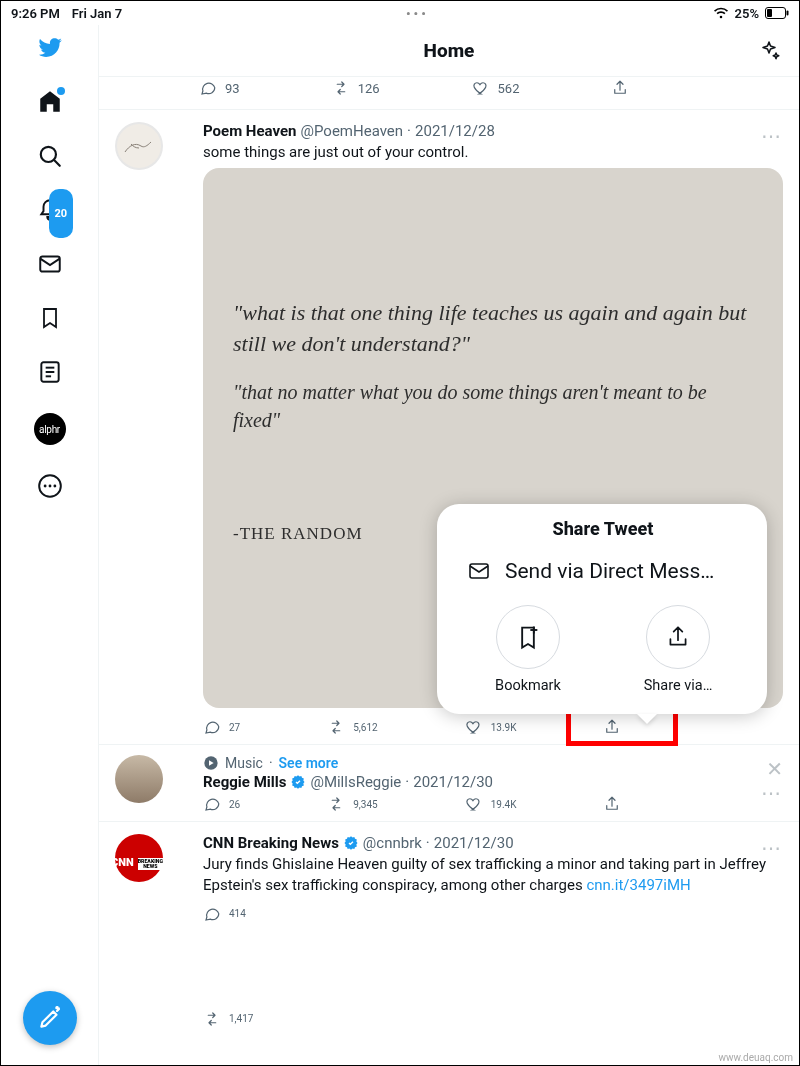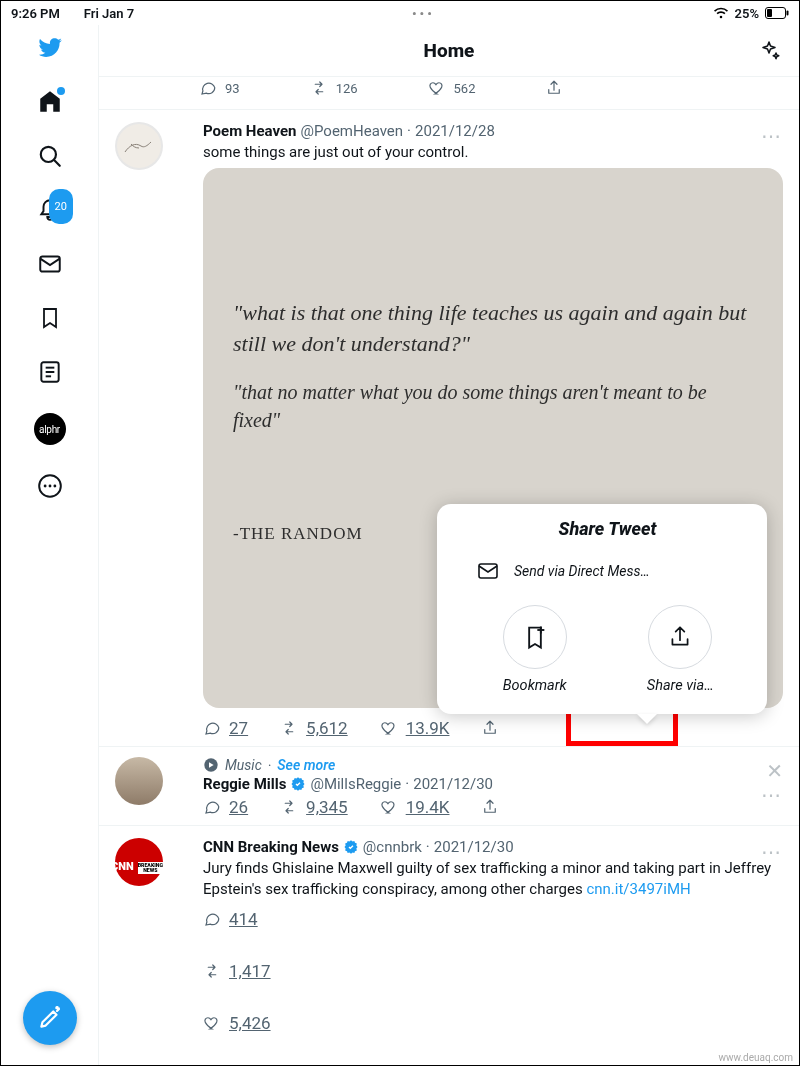--- a/index.html
+++ b/index.html
@@ -15,21 +15,21 @@
   }
   .status-bar {
     height: 24px;
     display: flex;
     justify-content: space-between;
     align-items: center;
     padding: 0 10px;
     font-size: 13px;
     font-weight: 600;
   }
-  .status-left { display: flex; gap: 24px; }
+  .status-left { display: flex; gap: 12px; }
   .status-right { display: flex; gap: 6px; align-items: center; }
   .app {
     display: flex;
     height: calc(100% - 24px);
   }
   .sidebar {
     width: 98px;
     border-right: 1px solid #eff3f4;
     display: flex;
     flex-direction: column;
@@ -40,22 +40,22 @@
   }
   .sidebar .icon { width: 26px; height: 26px; display: flex; align-items: center; justify-content: center; }
   .badge-wrap { position: relative; }
   .badge {
     position: absolute;
     top: -8px; left: 12px;
     background: #1d9bf0;
     color: #fff;
     font-size: 11px;
     border-radius: 10px;
-    padding: 11px 6px;
-    font-weight: 400;
+    padding: 18px 6px;
+    font-weight: 700;
   }
   .alphr {
     width: 32px; height: 32px; border-radius: 50%;
     background: #000; color: #fff; font-size: 10px;
     display: flex; align-items: center; justify-content: center;
     letter-spacing: -0.3px;
   }
   .compose-btn {
     position: absolute;
     bottom: 20px;
@@ -66,21 +66,21 @@
     box-shadow: 0 2px 6px rgba(0,0,0,.25);
   }
   .main { flex: 1; position: relative; }
   .header {
     height: 52px; display: flex; align-items: center; justify-content: center;
     border-bottom: 1px solid #eff3f4; position: relative;
   }
   .header-title { font-weight: 800; font-size: 19px; }
   .header-sparkle { position: absolute; right: 18px; }
   .feed { overflow: hidden; }
-  .prev-actions { display:flex; gap:70px; padding: 2px 0 12px 100px; color:#536471; font-size:13px; }
+  .prev-actions { display:flex; gap:92px; padding: 2px 0 12px 100px; color:#536471; font-size:13px; }
   .prev-actions .act { display:flex; align-items:center; gap:8px; }
   .tweet {
     border-top: 1px solid #eff3f4;
     padding: 12px 16px 8px 16px;
     display: flex;
     gap: 12px;
     position: relative;
   }
   .tweet .more-dots { position:absolute; right:16px; top:14px; color:#bcc2c6; font-size:20px; letter-spacing:2px; }
   .avatar { width: 48px; height: 48px; border-radius: 50%; flex-shrink:0; background:#e7e7e7; display:flex; align-items:center; justify-content:center; }
@@ -96,48 +96,47 @@
     padding: 130px 30px 30px 30px;
     font-family: Georgia, 'Times New Roman', serif;
     color: #2d2d2d;
     margin-top: 6px;
     min-height: 540px;
     position: relative;
   }
   .quote-img .q1 { font-size: 22px; line-height:1.4; margin-bottom: 18px; font-style: italic;}
   .quote-img .q2 { font-size: 20px; font-style: italic; line-height:1.4; margin-top:10px;}
   .quote-img .src { margin-top: 90px; font-size: 17px; letter-spacing: 1px; }
-  .actions { display:flex; gap: 32px; padding: 10px 0 0 0; color:#536471; font-size:17px;text-decoration:underline; }
+  .actions { display:flex; gap: 87px; padding: 10px 0 0 0; color:#536471; font-size:10px; }
   .actions .act { display:flex; align-items:center; gap:8px; }
-  .topic-line { display:flex; align-items:center; gap:6px; font-size:14px; color:#536471; margin-bottom:2px;font-style:italic;}
+  .topic-line { display:flex; align-items:center; gap:6px; font-size:14px; color:#536471; margin-bottom:2px;}
   .topic-line .see-more { color:#1d9bf0; font-weight:600;}
   .verified { color:#1d9bf0; }
   .close-x { position:absolute; right:16px; top:12px; color:#bcc2c6; font-size:20px; }
   .cnn-avatar { background:#cc0000; color:#fff; font-weight:900; font-size:11px; text-align:center; line-height:1; padding-top:8px; position:relative;}
   .cnn-avatar::after { content:'BREAKING NEWS'; display:block; font-size:5.2px; background:#fff; color:#000; margin:4px 4px 0 4px; padding:1px 0;}
   
   .popover {
     position: absolute;
     right: 32px; top: 479px;
     width: 330px;
     background: #fff;
-    border-radius: 14px;
+    border-radius: 22px;
     box-shadow: 0 2px 18px rgba(0,0,0,0.22);
-    padding: 14px 0 20px 11px;
+    padding: 14px 0 20px 2px;
     z-index: 50;
-    font-style: italic;
   }
   .popover::after {
     content:''; position:absolute; bottom:-10px; left:200px;
     border-left:10px solid transparent; border-right:10px solid transparent;
     border-top:10px solid #fff;
     filter: drop-shadow(0 2px 2px rgba(0,0,0,.15));
   }
   .popover h3 { text-align:center; font-size:18px; font-weight:800; margin-bottom:20px;}
-  .popover .dm-row { display:flex; align-items:center; gap:14px; padding: 0 28px 22px 28px; font-size:14px;}
+  .popover .dm-row { display:flex; align-items:flex-end; gap:14px; padding: 0 28px 22px 28px; font-size:21px;}
   .popover .share-grid { display:flex; justify-content:space-around; padding:0 14px;}
   .share-item { display:flex; flex-direction:column; align-items:center; gap:8px; font-size:14.5px; width:90px;}
   .share-circle { width:64px; height:64px; border-radius:50%; border:1px solid #d7dbe0; display:flex; align-items:center; justify-content:center;}
   .mail-circle { background:linear-gradient(#2392f5,#1366e8); border:none;}
   .highlight-box {
     position:absolute;
     border: 5px solid #ff0000;
     pointer-events:none;
   }
   .watermark { position:absolute; bottom:2px; right:6px; font-size:10px; color:#aaa; }
@@ -384,21 +383,21 @@
             <span class="verified">
                 <svg width="16" height="16" viewBox="0 0 24 24">
                   <path fill="#1d9bf0" d="M12 2l2.4 1.8L17 3l1 2.8 2.8 1L20 9.6 21.8 12 20 14.4l.8 2.8-2.8 1L17 21l-2.6-.8L12 22l-2.4-1.8L7 21l-1-2.8-2.8-1L4 14.4 2.2 12 4 9.6 3.2 6.8l2.8-1L7 3l2.6.8z"></path>
                   <path d="M9 12l2 2 4-4" fill="none" stroke="#fff" stroke-width="2"></path>
                 </svg>
               </span>
             <span class="handle">@cnnbrk</span>
             <span class="dot">·</span>
             <span class="date">2021/12/30</span>
           </div>
-          <div class="tweet-text"><span>Jury finds Ghislaine Maxwell guilty of sex trafficking a minor and taking part in Jeffrey Epstein's sex trafficking conspiracy, among other charges</span> <span class="link">cnn.it/3497iMH</span></div>
+          <div class="tweet-text"><span>Jury finds Ghislaine Heaven guilty of sex trafficking a minor and taking part in Jeffrey Epstein's sex trafficking conspiracy, among other charges</span> <span class="link">cnn.it/3497iMH</span></div>
           <div class="actions" style="padding-top:4px;flex-direction:column;">
             <div class="act">
                 <svg width="18" height="18" viewBox="0 0 24 24">
                   <path d="M21 11.5a8 8 0 0 1-11.3 7.3L4 20l1.2-4.1A8 8 0 1 1 21 11.5z" fill="none" stroke="#536471" stroke-width="1.6"></path>
                 </svg>
                 <span>414</span>
               </div>
             <div class="act">
                 <svg width="18" height="18" viewBox="0 0 24 24">
                   <path d="M7 7h9l-3-3m3 3-3 3M17 17H8l3 3m-3-3 3-3" fill="none" stroke="#536471" stroke-width="1.6" stroke-linecap="round" stroke-linejoin="round"></path>

